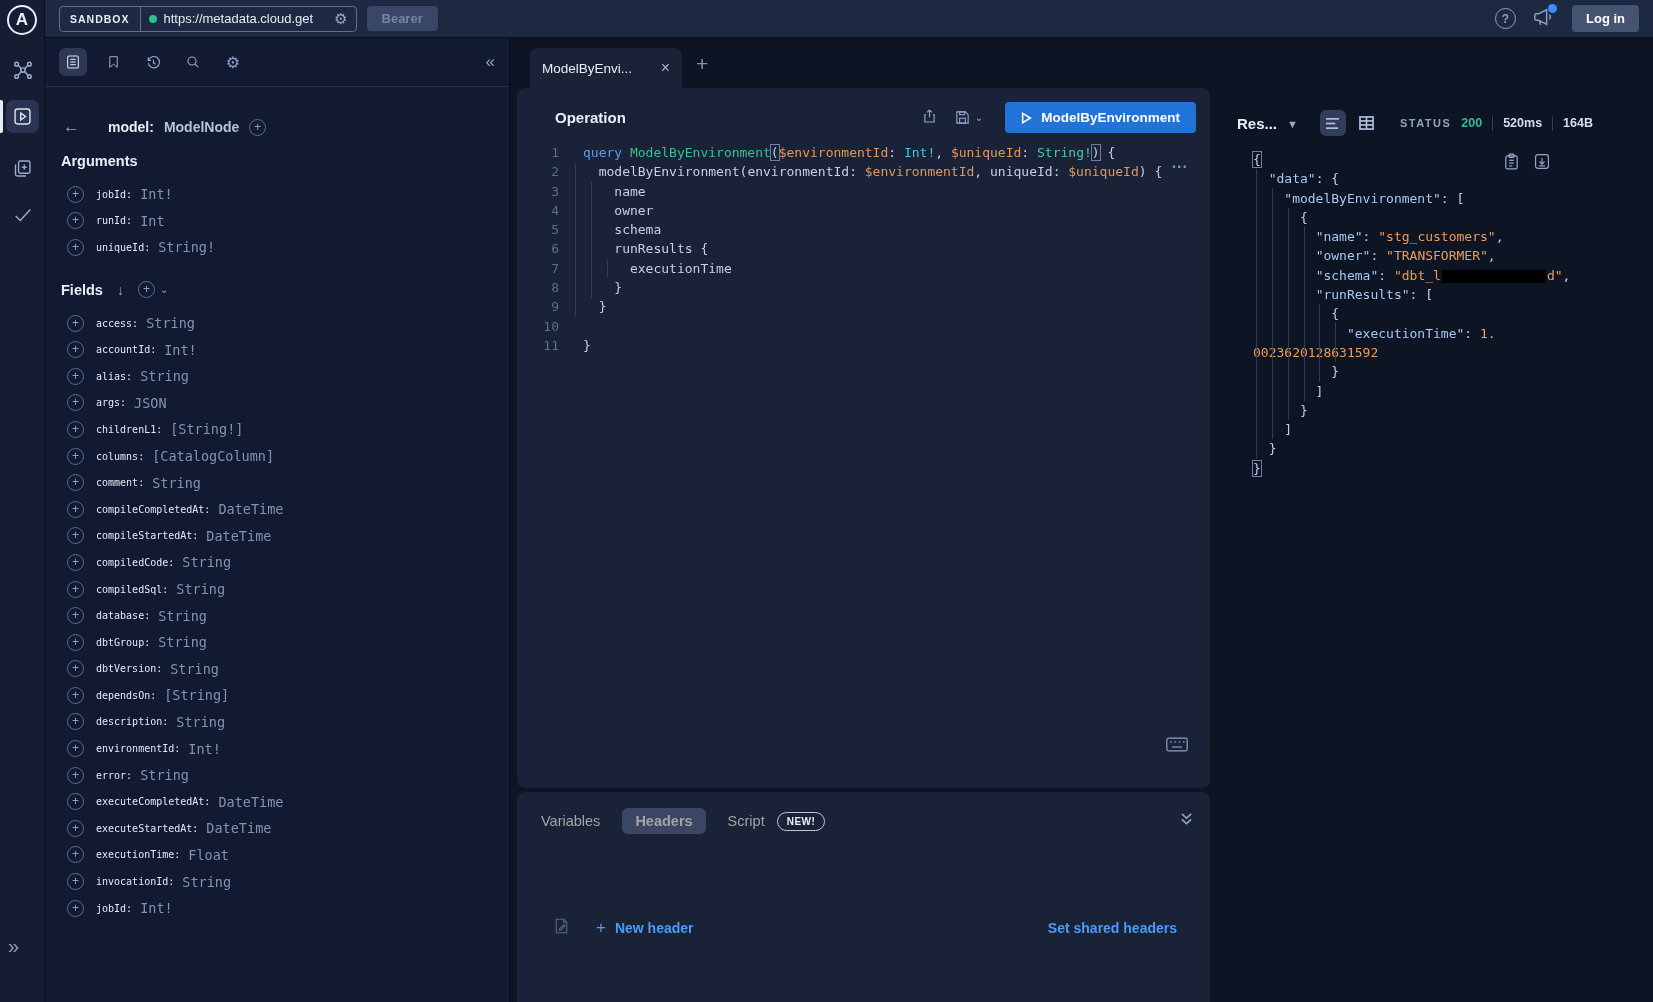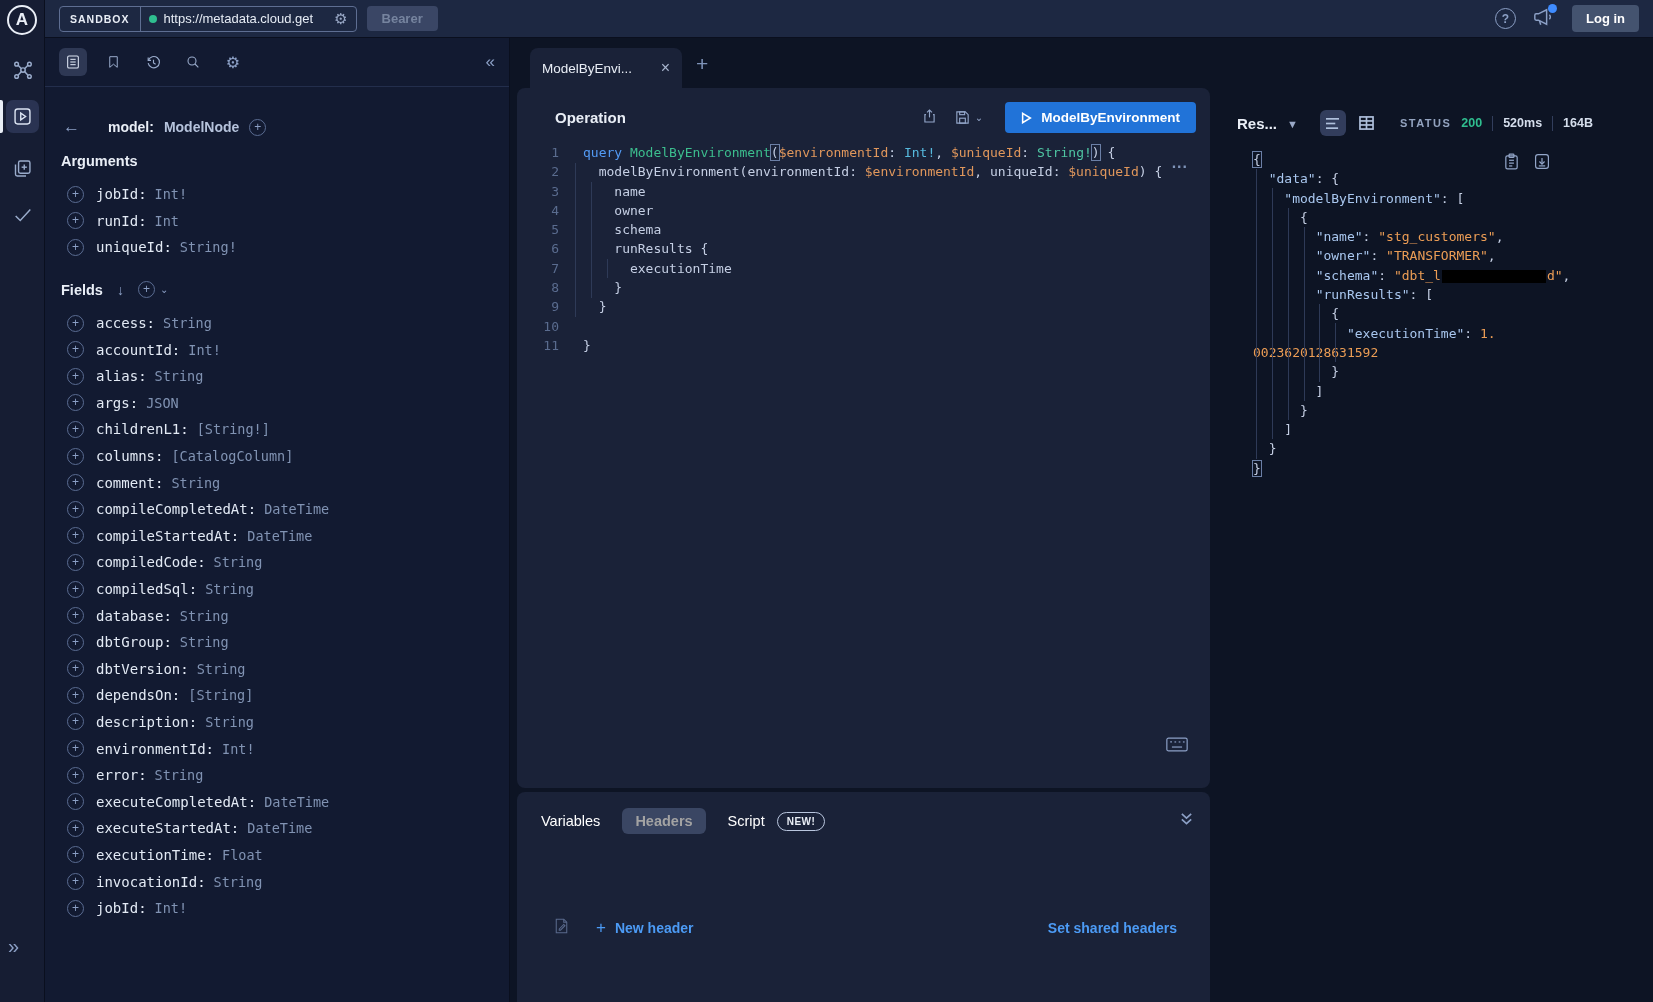--- a/index.html
+++ b/index.html
@@ -44,21 +44,21 @@
   .doc-title { color:#E9EEF6; font-size:15.5px; font-weight:bold; padding-bottom:12px; border-bottom:1px solid #2A3450; }
   .crumb-row { display:flex; align-items:center; gap:10px; margin:12px 0 16px 2px; }
   .crumb-back { color:#8CA0C6; font-size:17px; margin-right:4px; }
   .crumb-label { color:#E9EEF6; font-size:14px; font-weight:bold; margin-left:14px; }
   .crumb-type { color:#B6C3DC; font-size:14px; font-weight:bold; }
   .sec-title { color:#E9EEF6; font-size:14.5px; font-weight:bold; margin:14px 0 12px 0; display:flex; align-items:flex-end; gap:14px; }
   .sort-icon { color:#8CA0C6; font-size:14px; font-weight:normal; }
   .plus-circle { width:17px; height:17px; border:1px solid #5A6C92; border-radius:50%; color:#8CA0C6; font-size:12px; line-height:15px; text-align:center; flex:none; font-weight:normal; }
   .chev-sm { color:#8CA0C6; font-size:10px; font-weight:normal; }
   .doc-row { display:flex; align-items:center; height:26.6px; gap:12px; padding-left:6px; }
-  .doc-row .fname { font-family:"DejaVu Sans Mono", monospace; font-size:14px; color:#E3EAF5; white-space:pre; }
+  .doc-row .fname { font-family:"DejaVu Sans Mono", monospace; font-size:10px; color:#E3EAF5; white-space:pre; }
   .doc-row .ftype { font-family:"DejaVu Sans Mono", monospace; font-size:13.5px; color:#8193B3; margin-left:-4px; }
   .args-block { margin-bottom:20px; }
 
   
   .main { position:absolute; left:510px; top:38px; width:1143px; height:964px; background:#0D1424; }
   .tab { position:absolute; left:20px; top:10px; width:152px; height:40px; background:#1A2238; border-radius:8px 8px 0 0; display:flex; align-items:center; padding:0 12px; gap:8px; }
   .tab-label { color:#E9EEF6; font-size:13.5px; white-space:nowrap; overflow:hidden; flex:1; }
   .tab-close { color:#A9B6CF; font-size:16px; flex:none; }
   .newtab-btn { position:absolute; left:186px; top:14px; color:#7E93B8; font-size:21px; font-weight:300; }
 
@@ -85,21 +85,21 @@
   .tk-fld { color:#C5CFE4; }
   .tk-hl  { color:#C5CFE4; outline:1px solid #6B7FA6; }
   .iguide { position:absolute; width:1px; background:#2E3A57; }
   .code-menu { position:absolute; right:22px; top:66px; color:#7E93B8; font-size:16px; font-weight:bold; letter-spacing:1px; }
   .kbd-icon { position:absolute; right:22px; bottom:32px; }
   .kbd-icon svg { stroke:#8CA0C6; fill:none; stroke-width:1.4; }
 
   
   .bottom-card { position:absolute; left:7px; top:754px; width:693px; height:248px; background:#1A2238; border-radius:8px 8px 0 0; }
   .foot-tabs { display:flex; align-items:center; gap:22px; padding:16px 16px 0 24px; }
-  .foot-tab { color:#ffffff; font-size:14.5px; }
+  .foot-tab { color:#a3a3a3; font-size:14.5px; }
   .foot-tab.active { background:#3A4663; color:#a3a3a3; font-weight:bold; border-radius:6px; padding:5px 13px; }
   .new-badge { border:1px solid #B9C6DE; border-radius:10px; color:#E9EEF6; font-size:10px; font-weight:bold; letter-spacing:0.5px; padding:3px 9px; margin-left:-10px; }
   .foot-collapse { margin-left:auto; color:#8CA0C6; }
   .foot-collapse svg { stroke:#8CA0C6; fill:none; stroke-width:1.8; }
   .hdr-row { position:absolute; left:28px; top:48px; display:flex; align-items:center; }
   .checkbox { width:17px; height:17px; background:#2A6BE2; border-radius:4px; display:flex; align-items:center; justify-content:center; }
   .checkbox svg { stroke:#FFFFFF; fill:none; stroke-width:2.4; }
   .key-input { margin-left:20px; width:280px; height:33px; background:#141B30; border:1px solid #46536F; border-radius:6px; color:#E9EEF6; font-size:14px; padding:0 12px; font-family:"Liberation Sans", sans-serif; }
   .val-input { margin-left:10px; width:290px; height:33px; background:#0D1424; border:1px solid #333F5E; border-radius:6px; display:flex; align-items:center; padding:2px 3px 2px 12px; }
   .bearer { color:#C6D2E6; font-size:13.5px; margin-right:8px; flex:none; }

